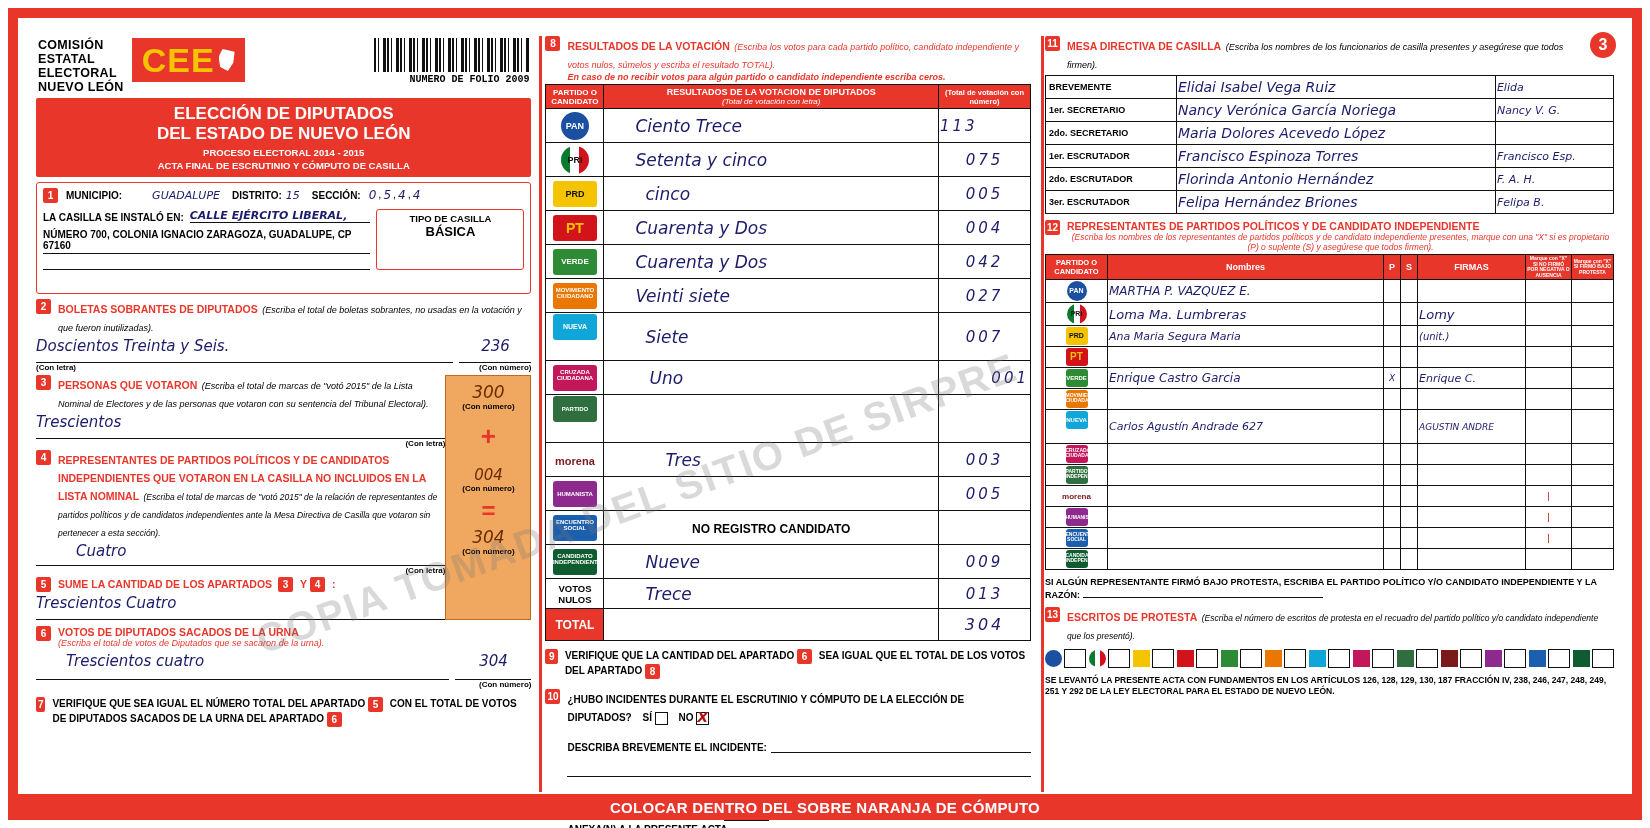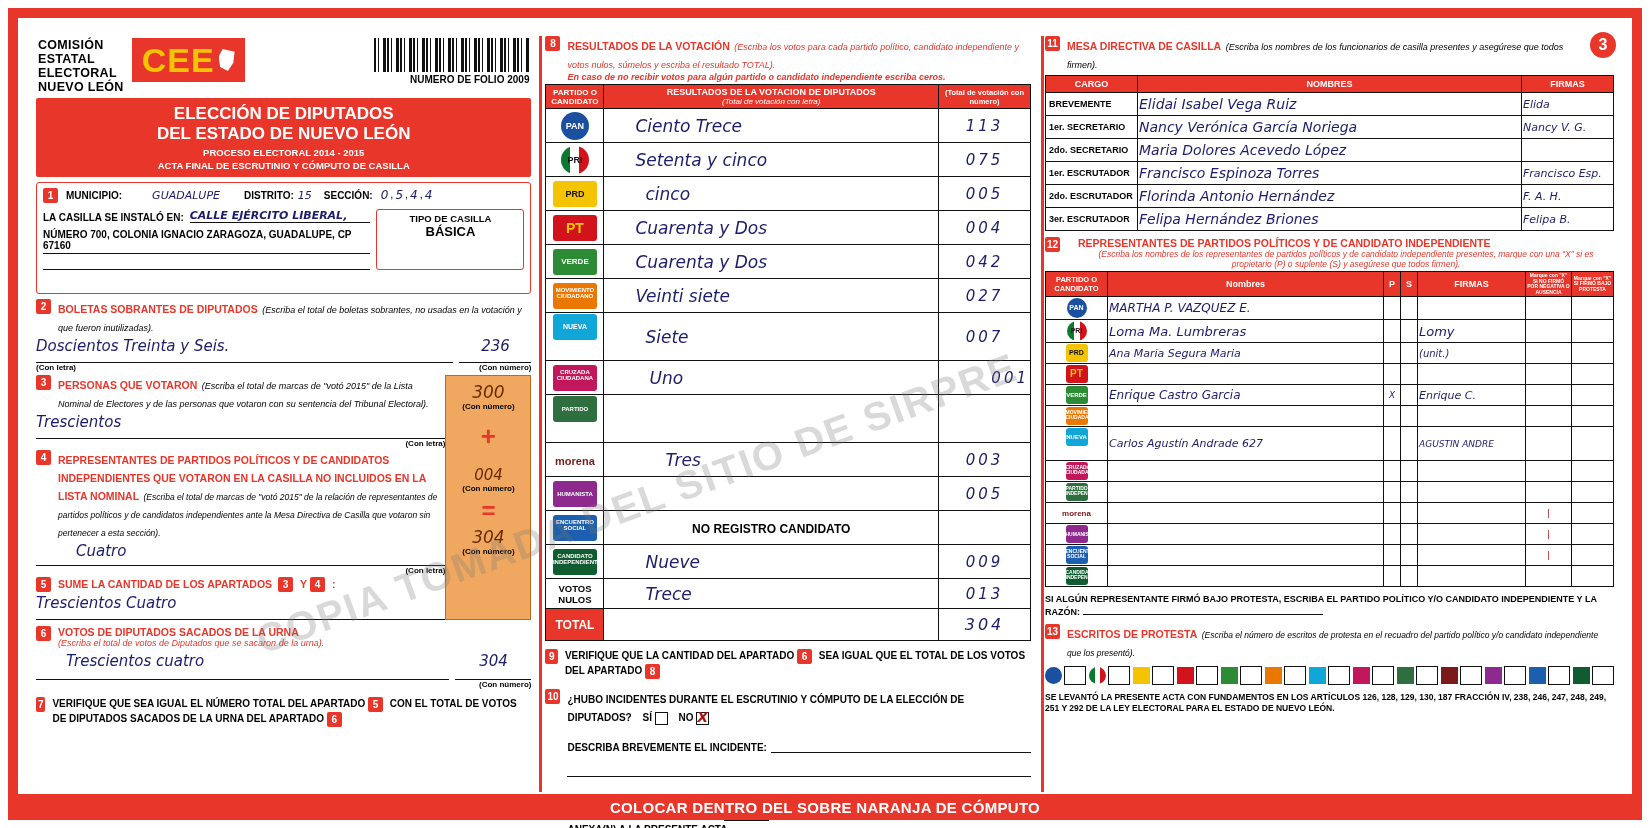--- a/index.html
+++ b/index.html
@@ -49,21 +49,21 @@
   
   .cee-head { display:flex; align-items:flex-start; gap:8px; padding:2px 2px 4px 2px; }
   .comision { font-size:12.5px; font-weight:bold; line-height:1.12; letter-spacing:.3px; }
   .cee-logo {
     background:#e8362b; color:#f5c400; font-weight:bold; font-size:34px;
     padding:0 10px; line-height:40px; display:flex; align-items:center; gap:4px;
     letter-spacing:1px; height:44px;
   }
   .cee-logo .state { width:16px; height:22px; background:#fff;
     clip-path:polygon(25% 0,100% 12%,92% 62%,58% 100%,10% 82%,0 35%); }
-  .barcode-wrap { margin-left:auto; text-align:right; }
+  .barcode-wrap { margin-left:auto; text-align:right;font-family:Liberation Mono, monospace; }
   .barcode { height:34px; width:155px;
     background:repeating-linear-gradient(90deg,#111 0 2px,#fff 2px 4px,#111 4px 5px,#fff 5px 9px,#111 9px 12px,#fff 12px 13px);
   }
   .folio { font-size:10px; font-weight:bold; margin-top:2px; }
 
   .title-band {
     background:#e8362b; color:#fff; text-align:center; padding:6px 4px 5px;
     border-radius:2px;
   }
   .title-band .t1 { font-size:17px; font-weight:bold; line-height:1.15; }
@@ -148,21 +148,21 @@
           <div class="t1">DEL ESTADO DE NUEVO LEÓN</div>
           <div class="t2">PROCESO ELECTORAL  2014 - 2015</div>
           <div class="t2" style="margin-top:1px">ACTA FINAL DE ESCRUTINIO Y CÓMPUTO DE CASILLA</div>
         </div>
 
         <div class="box sec" style="padding:5px 6px 6px;position:relative;height:112px">
           <div style="display:flex;align-items:center;gap:4px">
             <span class="num-badge">1</span>
             <span class="b s">MUNICIPIO:</span>
             <span class="hand s" style="margin-left:26px;font-size:11px">GUADALUPE</span>
-            <span class="b s" style="margin-left:20px">DISTRITO:</span>
+            <span class="b s" style="margin-left:8px">DISTRITO:</span>
             <span class="hand" style="font-size:11px">15</span>
             <span class="b s" style="margin-left:8px">SECCIÓN:</span>
             <span style="display:inline-flex;gap:2px;margin-left:4px">
               <span class="hand" style="font-size:12px">0</span>
               <span class="m">,</span>
               <span class="hand" style="font-size:12px">5</span>
               <span class="m">,</span>
               <span class="hand" style="font-size:12px">4</span>
               <span class="m">,</span>
               <span class="hand" style="font-size:12px">4</span>
@@ -322,21 +322,21 @@
               <div class="tiny" style="font-weight:normal;font-style:italic">(Total de votación con letra)</div>
             </td>
             <td class="hdr-red" style="width:92px;padding:2px;font-size:7.5px">
               <span>(Total de votación con número)</span>
             </td>
           </tr>
 
           <tr>
             <td class="party-cell"><span class="plogo" style="background:#1b4fa0;border-radius:50%;width:28px;height:28px;line-height:28px">PAN</span></td>
             <td class="votes-cell"><span class="hand" style="font-size:17px;margin-left:30px">Ciento Trece</span></td>
-            <td class="num-cell" style="text-align:center"><span class="hand" style="font-size:15px;letter-spacing:3px">113</span></td>
+            <td class="num-cell" style="text-align:left"><span class="hand" style="font-size:15px;letter-spacing:3px">113</span></td>
           </tr>
           <tr>
             <td class="party-cell"><span class="plogo" style="background:linear-gradient(90deg,#0a7a2f 33%,#fff 33% 66%,#d3131c 66%);color:#111;border-radius:50%;width:28px;height:28px;line-height:28px">PRI</span></td>
             <td class="votes-cell"><span class="hand" style="font-size:17px;margin-left:30px">Setenta y cinco</span></td>
             <td style="text-align:center"><span class="hand" style="font-size:15px;letter-spacing:3px">075</span></td>
           </tr>
           <tr>
             <td class="party-cell"><span class="plogo" style="background:#f5c400;color:#111">PRD</span></td>
             <td class="votes-cell"><span class="hand" style="font-size:17px;margin-left:40px">cinco</span></td>
             <td style="text-align:center"><span class="hand" style="font-size:15px;letter-spacing:3px">005</span></td>
@@ -450,25 +450,20 @@
         <div style="display:flex;gap:3px;padding-right:34px">
           <span class="num-badge">11</span>
           <div style="flex:1">
             <span class="lbl-red">MESA DIRECTIVA DE CASILLA</span>
             <span class="i" style="font-size:9px">(Escriba los nombres de los funcionarios de casilla presentes y asegúrese que todos firmen).</span>
           </div>
         </div>
 
         <table class="t3" style="margin-top:3px">
           <tbody>
-              <tr>
-            <td class="hdr-red" style="width:92px;padding:3px"><span>CARGO</span></td>
-            <td class="hdr-red" style="padding:3px"><span>NOMBRES</span></td>
-            <td class="hdr-red" style="width:92px;padding:3px"><span>FIRMAS</span></td>
-          </tr>
           <tr>
             <td class="b" style="padding:2px 3px;height:23px">BREVEMENTE</td>
             <td><span class="hand" style="font-size:14px">Elidai Isabel Vega Ruiz</span></td>
             <td><span class="hand" style="font-size:11px">Elida</span></td>
           </tr>
           <tr>
             <td class="b" style="padding:2px 3px;height:23px">1er. SECRETARIO</td>
             <td><span class="hand" style="font-size:14px">Nancy Verónica García Noriega</span></td>
             <td><span class="hand" style="font-size:11px">Nancy V. G.</span></td>
           </tr>
@@ -488,21 +483,21 @@
             <td><span class="hand" style="font-size:11px">F. A. H.</span></td>
           </tr>
           <tr>
             <td class="b" style="padding:2px 3px;height:23px">3er. ESCRUTADOR</td>
             <td><span class="hand" style="font-size:14px">Felipa Hernández Briones</span></td>
             <td><span class="hand" style="font-size:11px">Felipa B.</span></td>
           </tr>
         </tbody>
           </table>
 
-        <div style="display:flex;gap:14px;margin-top:6px">
+        <div style="display:flex;gap:3px;margin-top:6px">
           <span class="num-badge">12</span>
           <div style="flex:1">
             <div class="lbl-red">REPRESENTANTES DE PARTIDOS POLÍTICOS Y DE CANDIDATO INDEPENDIENTE</div>
             <div class="i red" style="font-size:8.5px;text-align:center">(Escriba los nombres de los representantes de partidos políticos y de candidato independiente presentes, marque con una "X" si es propietario (P) o suplente (S) y asegúrese que todos firmen).</div>
           </div>
         </div>
 
         <table class="t3" style="margin-top:2px">
           <tbody>
               <tr>

